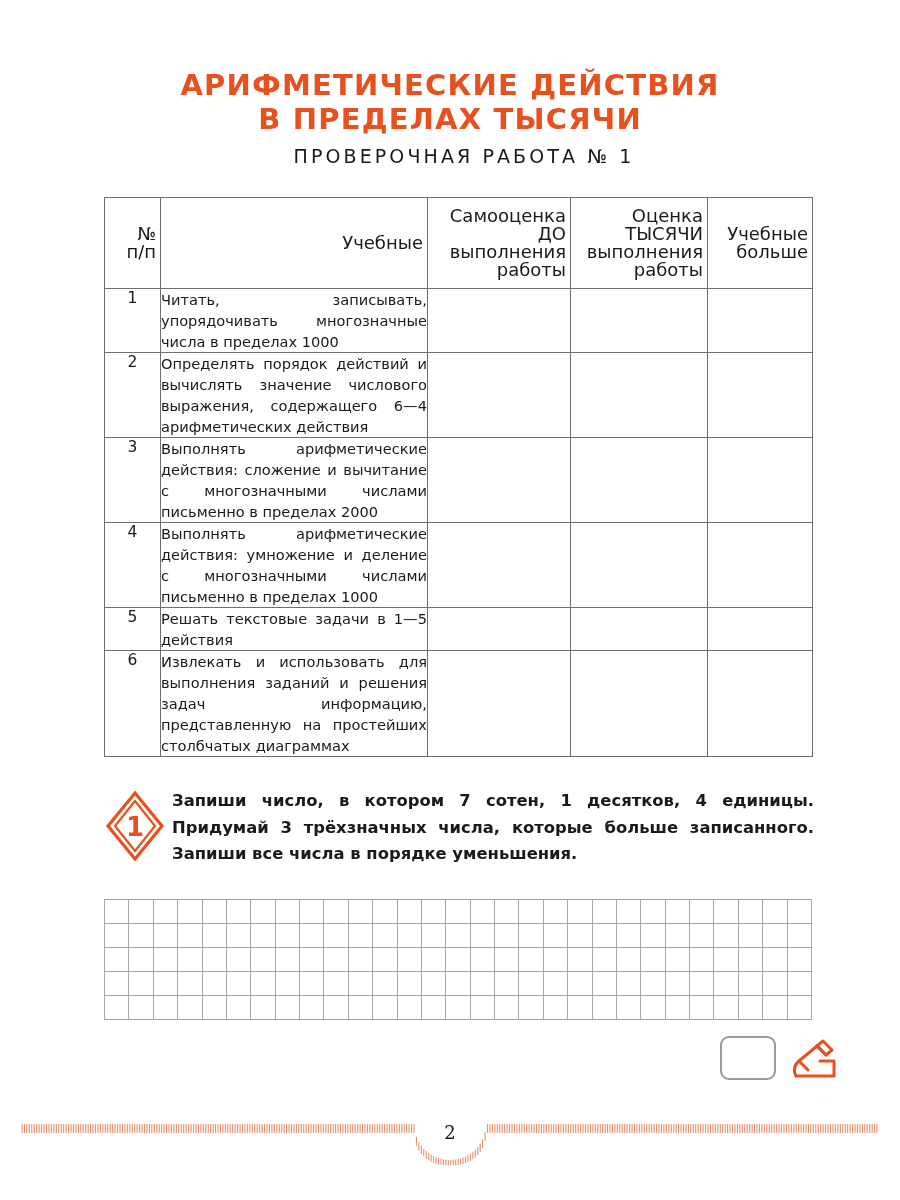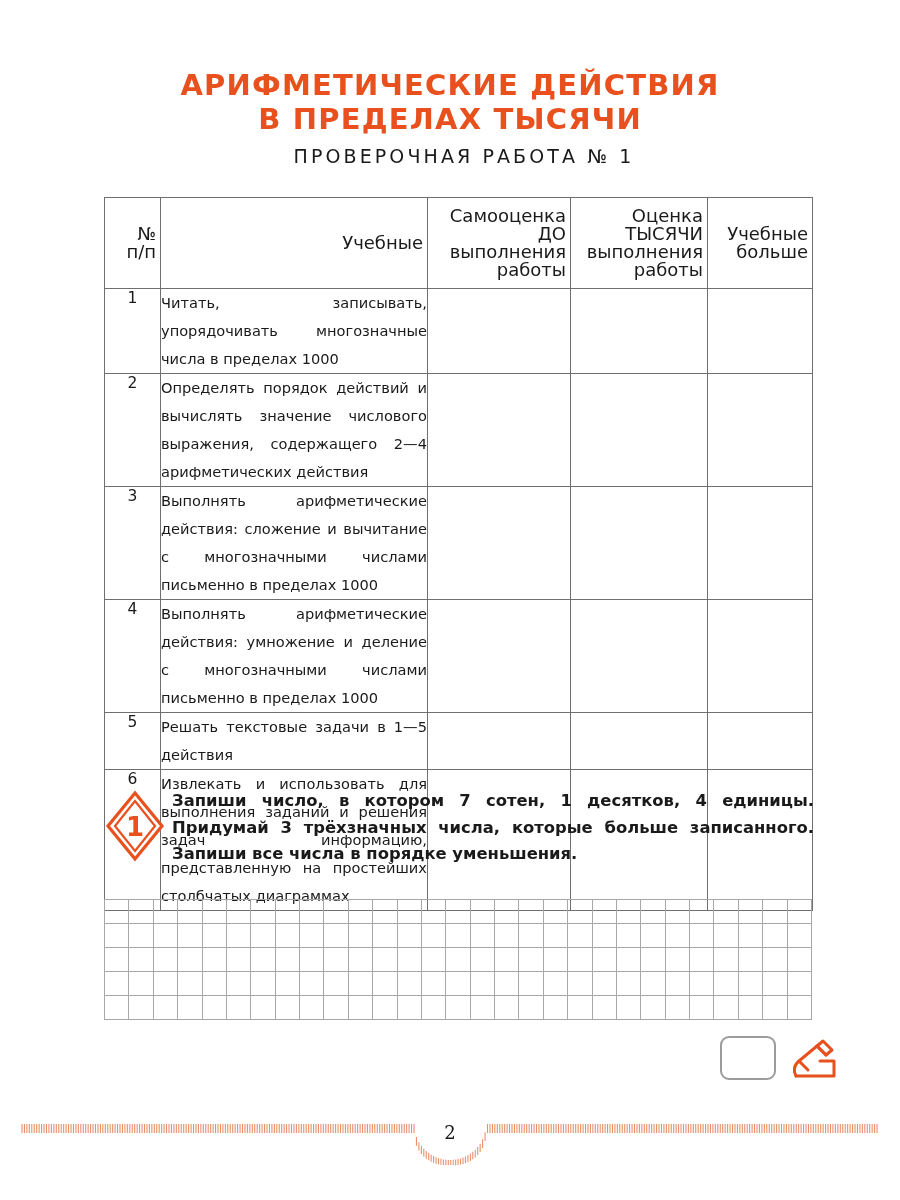--- a/index.html
+++ b/index.html
@@ -77,21 +77,21 @@
   .cell-num {
     text-align: center;
     vertical-align: top;
     font-size: 15.5px;
     padding-top: 9px;
   }
   .cell-skill {
     text-align: justify;
     text-align-last: left;
     font-size: 14.6px;
-    line-height: 28px;
+    line-height: 21px;
     padding: 8px 10px 8px 9px;
     hyphens: manual;
     word-spacing: 0;
   }
   .cell-empty { }
 
   
   .task-block {
     position: absolute;
     left: 104px;
@@ -232,28 +232,28 @@
   <tbody>
     <tr>
       <td class="cell-num">1</td>
       <td class="cell-skill">Читать, записывать, упорядочивать многозначные числа в пределах 1000</td>
       <td class="cell-empty"></td>
       <td class="cell-empty"></td>
       <td class="cell-empty"></td>
     </tr>
     <tr>
       <td class="cell-num">2</td>
-      <td class="cell-skill">Определять порядок действий и вычислять значение числового выражения, содержащего 2—4 арифметических действия</td>
+      <td class="cell-skill">Определять порядок действий и вычислять значение числового выражения, содержащего 6—4 арифметических действия</td>
       <td class="cell-empty"></td>
       <td class="cell-empty"></td>
       <td class="cell-empty"></td>
     </tr>
     <tr>
       <td class="cell-num">3</td>
-      <td class="cell-skill">Выполнять арифметические действия: сложение и вычитание с многозначными числами письменно в пределах 1000</td>
+      <td class="cell-skill">Выполнять арифметические действия: сложение и вычитание с многозначными числами письменно в пределах 2000</td>
       <td class="cell-empty"></td>
       <td class="cell-empty"></td>
       <td class="cell-empty"></td>
     </tr>
     <tr>
       <td class="cell-num">4</td>
       <td class="cell-skill">Выполнять арифметические действия: умножение и деление с многозначными числами письменно в пределах 1000</td>
       <td class="cell-empty"></td>
       <td class="cell-empty"></td>
       <td class="cell-empty"></td>

